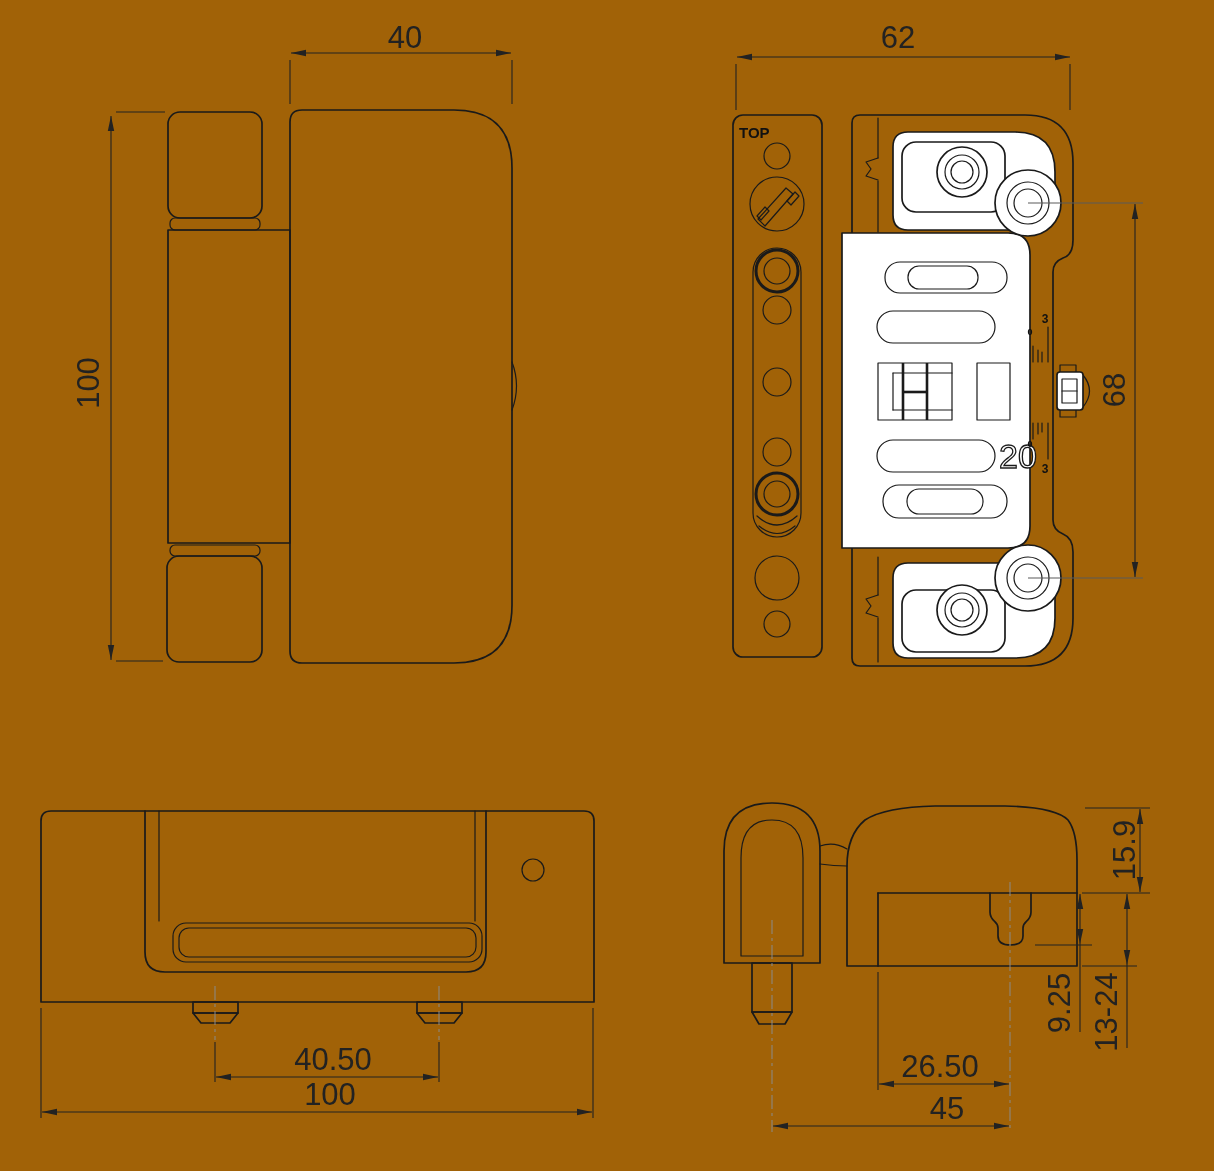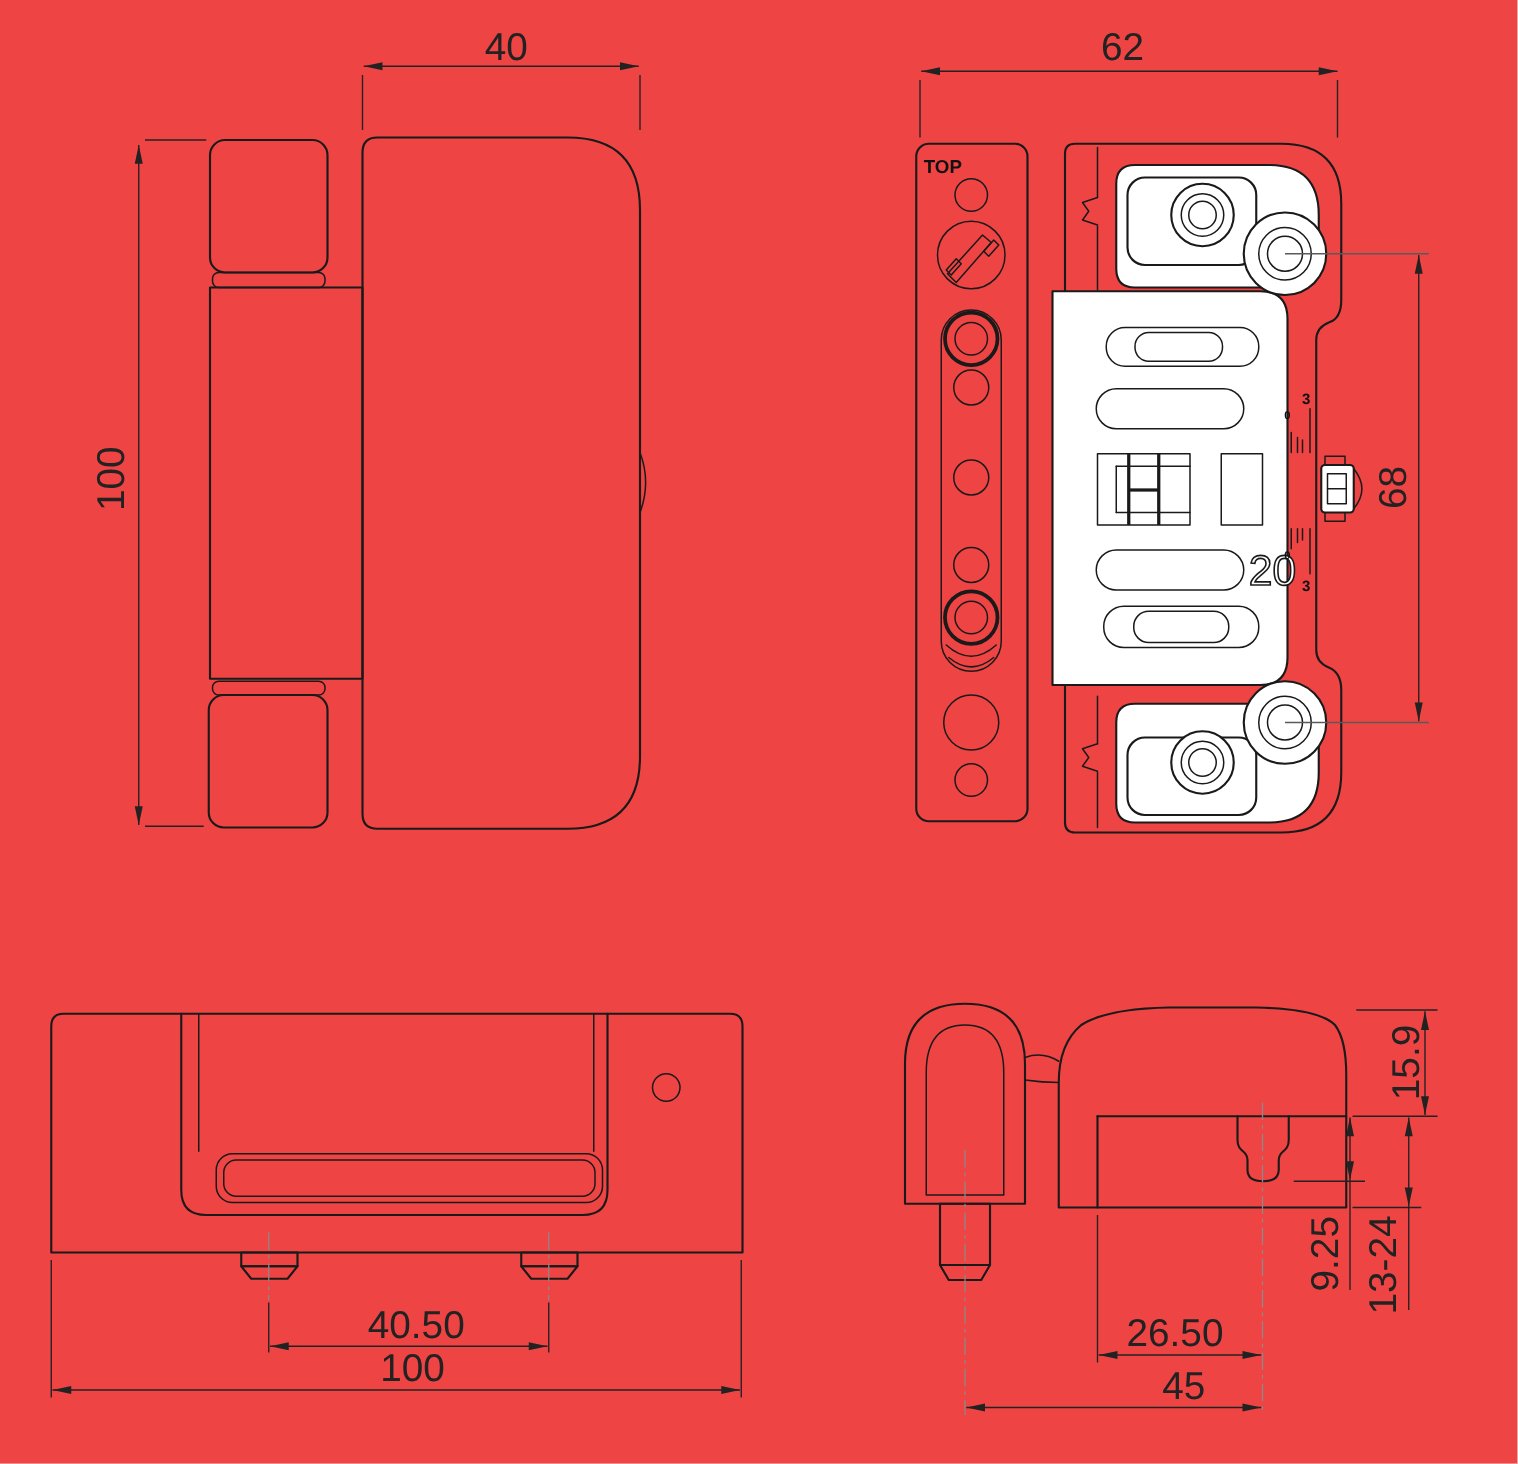--- a/index.html
+++ b/index.html
@@ -1,16 +1,16 @@
 <!DOCTYPE html>
 <html><head>
 <meta charset="utf-8">
 <style>
   html,body { margin:0; padding:0; background:#ffffff; }
-  #stage { width:1214px; height:1171px; background:#ef4444; position:relative; }
+  #stage { width:1214px; height:1171px; background:#a16207; position:relative; }
   svg { display:block; }
   .ol   { fill:none; stroke:#1a1a1a; stroke-width:1.7; stroke-linejoin:round; stroke-linecap:round; }
   .olf  { fill:#ffffff; stroke:#1a1a1a; stroke-width:1.7; stroke-linejoin:round; }
   .thin { fill:none; stroke:#1a1a1a; stroke-width:1.2; stroke-linejoin:round; stroke-linecap:round; }
   .thk  { fill:none; stroke:#1a1a1a; stroke-width:2.6; }
   .hv   { fill:none; stroke:#1a1a1a; stroke-width:3; }
   .dim  { fill:none; stroke:#222222; stroke-width:1.1; }
   .ldr  { fill:none; stroke:#5a5a5a; stroke-width:1.1; }
   .cl   { fill:none; stroke:#8a8a8a; stroke-width:1; stroke-dasharray:14 4 3 4; }
   .arr  { fill:#222222; stroke:none; }

